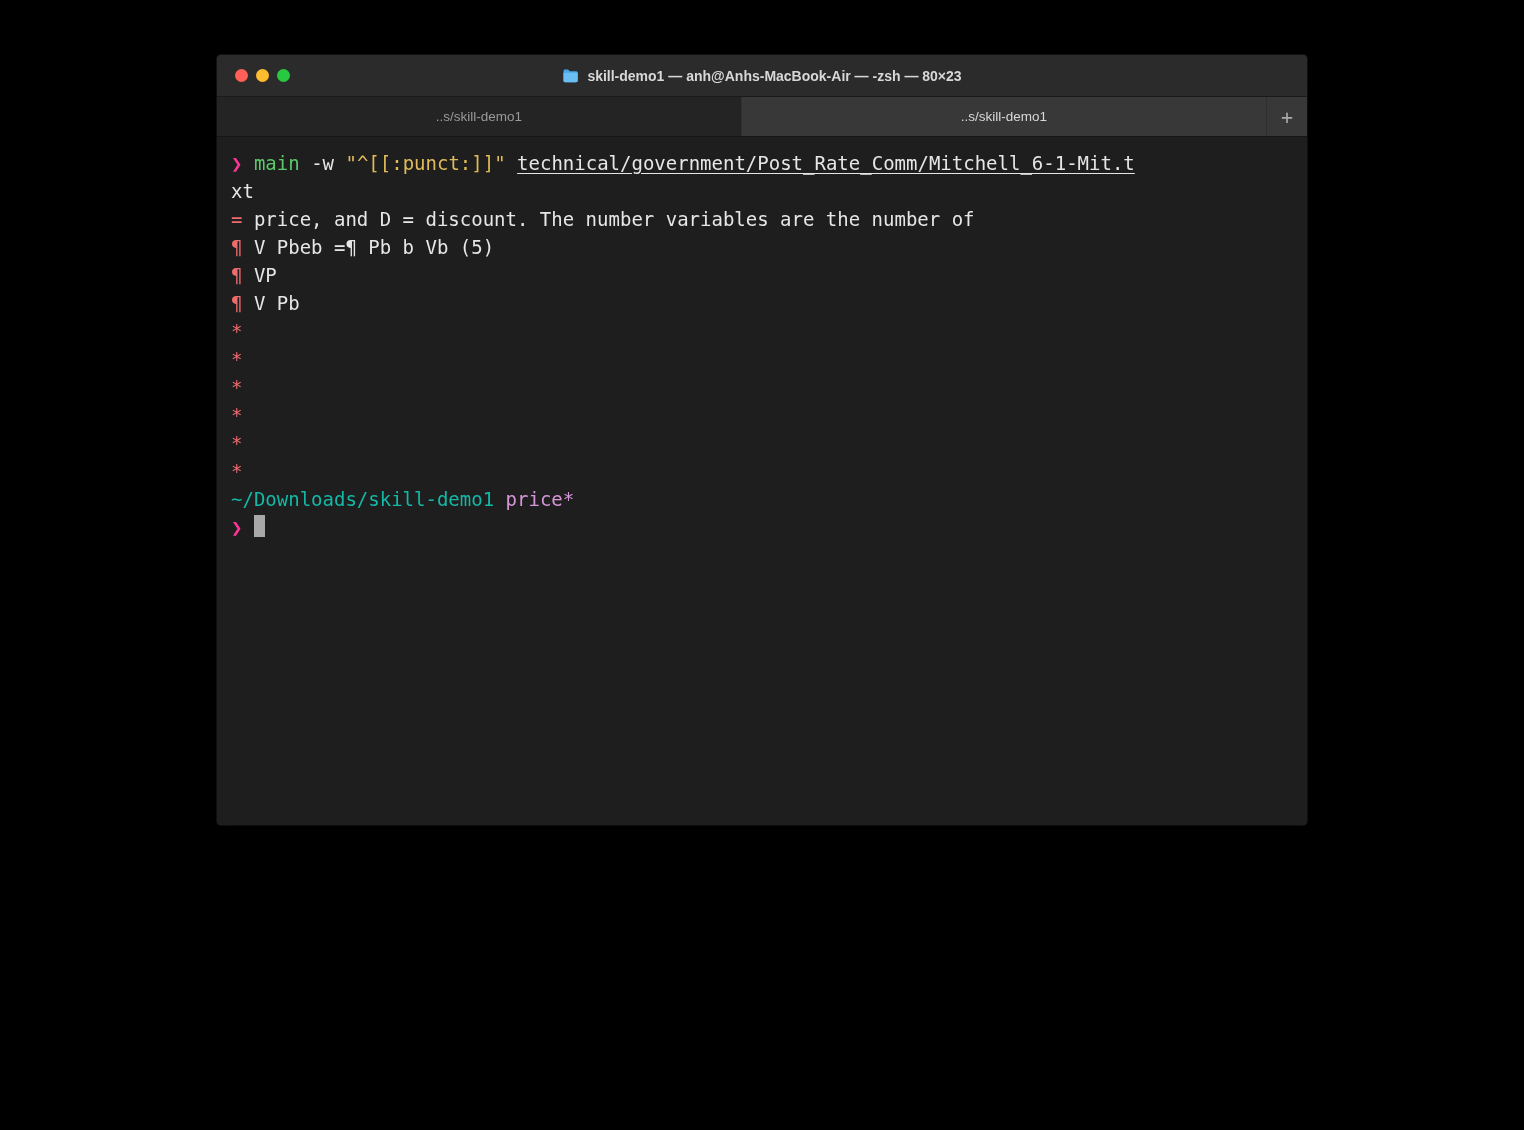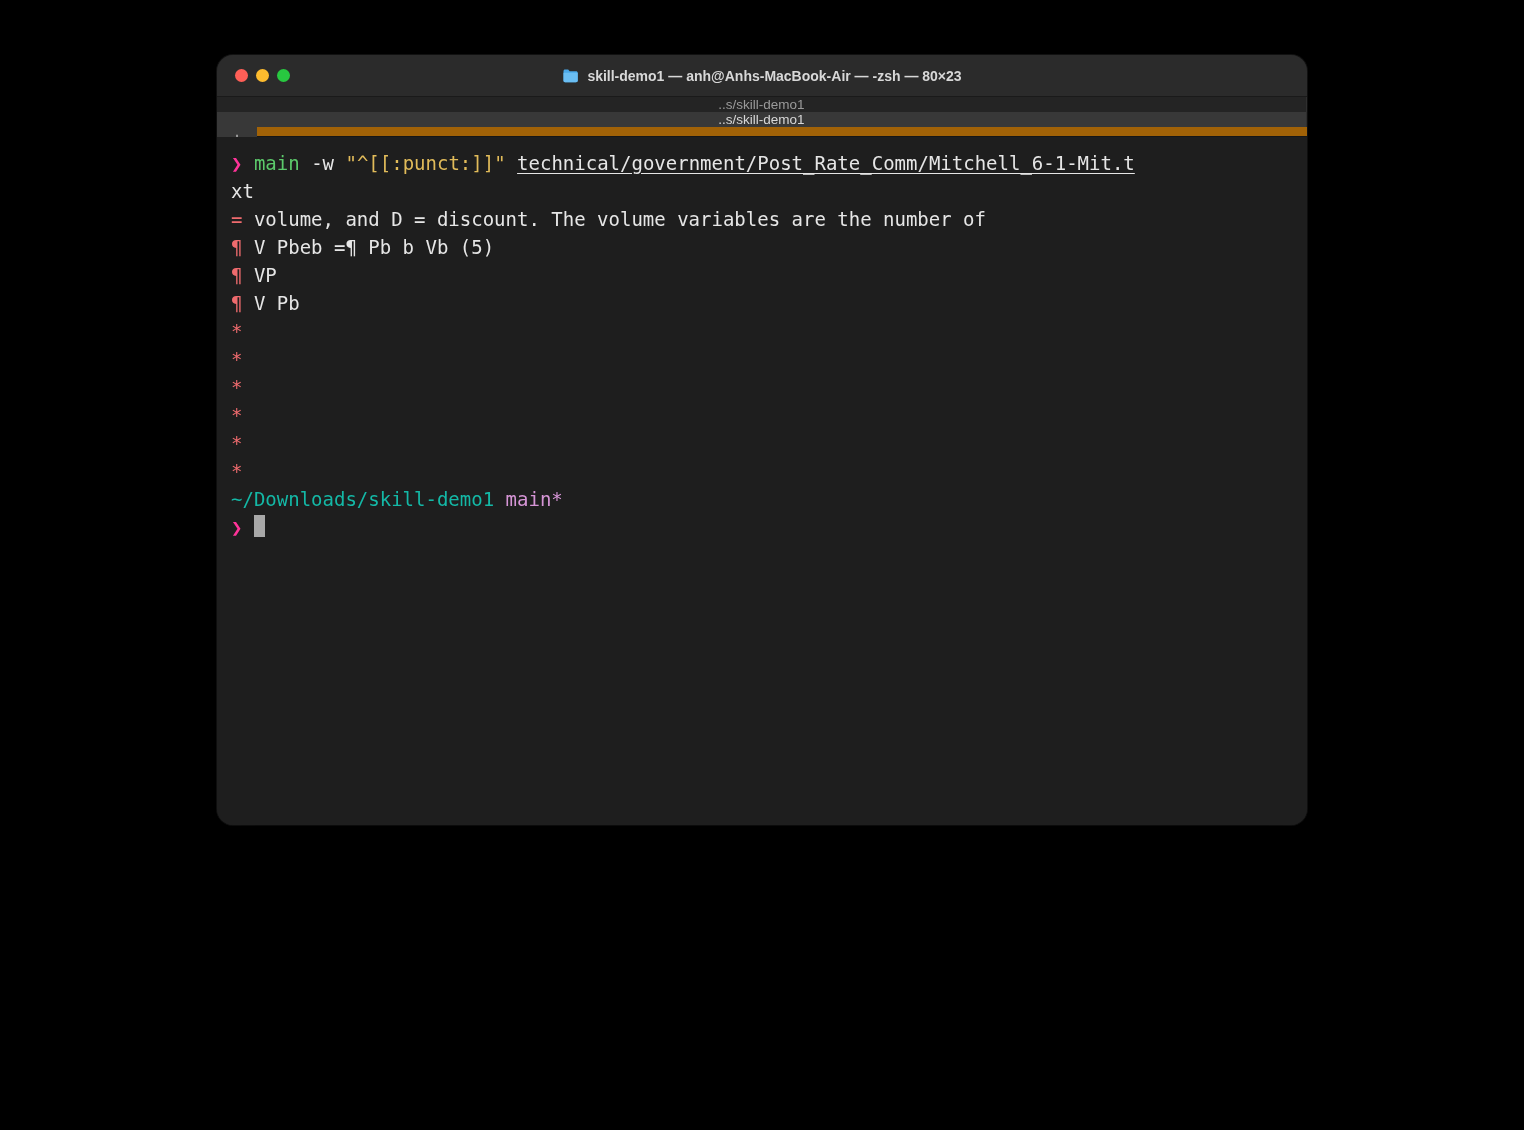--- a/index.html
+++ b/index.html
@@ -10,21 +10,21 @@
       font-family: "SF Mono", Menlo, Monaco, Consolas, monospace;
       display: flex;
       align-items: flex-start;
       justify-content: center;
       padding-top: 55px;
     }
     .window {
       width: 1090px;
       height: 770px;
       background: #1e1e1e;
-      border-radius: 16px;
+      border-radius: 4px;
       overflow: hidden;
       box-shadow: 0 20px 60px rgba(0,0,0,0.6), 0 0 0 1px rgba(255,255,255,0.08);
       display: flex;
       flex-direction: column;
     }
     .titlebar {
       height: 42px;
       background: #2b2b2b;
       display: flex;
       align-items: center;
@@ -59,21 +59,20 @@
     }
     .folder-icon-svg {
       width: 17px;
       height: 14px;
     }
     .tabbar {
       height: 40px;
       background: #a16207;
       display: flex;
       border-bottom: 1px solid #161616;
-      flex-direction: column;
     }
     .tab {
       flex: 1;
       display: flex;
       align-items: center;
       justify-content: center;
       color: #9a9a9a;
       font-family: -apple-system, BlinkMacSystemFont, "Segoe UI", sans-serif;
       font-size: 13.5px;
       cursor: pointer;
@@ -149,25 +148,25 @@
     <div class="tab active">
       <span>..s/skill-demo1</span>
     </div>
     <div class="newtab">
       <span>+</span>
     </div>
   </div>
 
   <div class="term"><span class="line1"><span class="prompt-caret">❯</span> <span class="cmd-green">main</span> <span class="cmd-white">-w</span> <span class="cmd-yellow">"^[[:punct:]]"</span> <span class="cmd-arg">technical/government/Post_Rate_Comm/Mitchell_6-1-Mit.t</span></span>
 <span class="cmd-arg">xt</span>
-<span class="out-red">=</span><span> volume, and D = discount. The volume variables are the number of</span>
+<span class="out-red">=</span><span> price, and D = discount. The number variables are the number of</span>
 <span class="out-red">¶</span><span> V Pbeb =¶ Pb b Vb (5)</span>
 <span class="out-red">¶</span><span> VP</span>
 <span class="out-red">¶</span><span> V Pb</span>
 <span class="out-red">*</span><span></span>
 <span class="out-red">*</span><span></span>
 <span class="out-red">*</span><span></span>
 <span class="out-red">*</span><span></span>
 <span class="out-red">*</span><span></span>
 <span class="out-red">*</span><span></span>
-<span class="cwd-teal">~/Downloads/skill-demo1</span> <span class="branch-pink">main*</span>
+<span class="cwd-teal">~/Downloads/skill-demo1</span> <span class="branch-pink">price*</span>
 <span class="prompt-caret">❯</span> <span class="cursor-block"></span></div>
 </div>
 
 </body></html>

